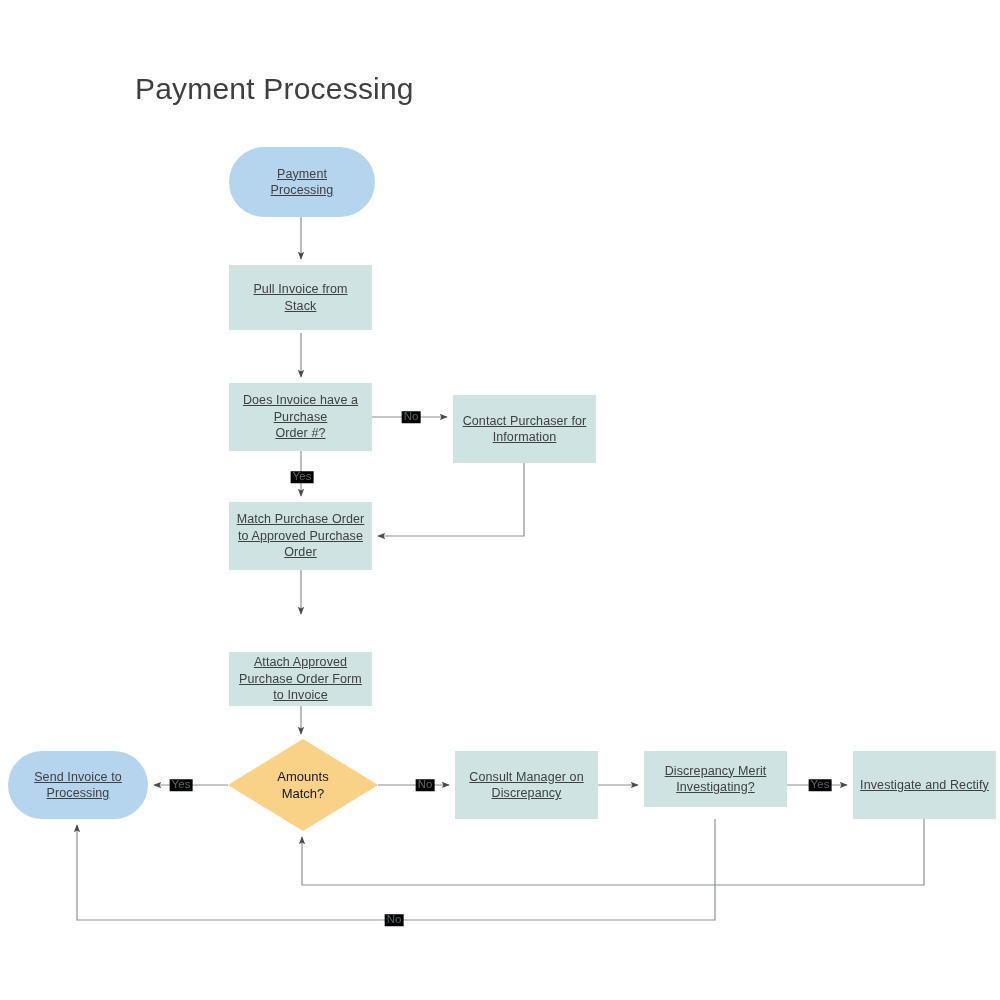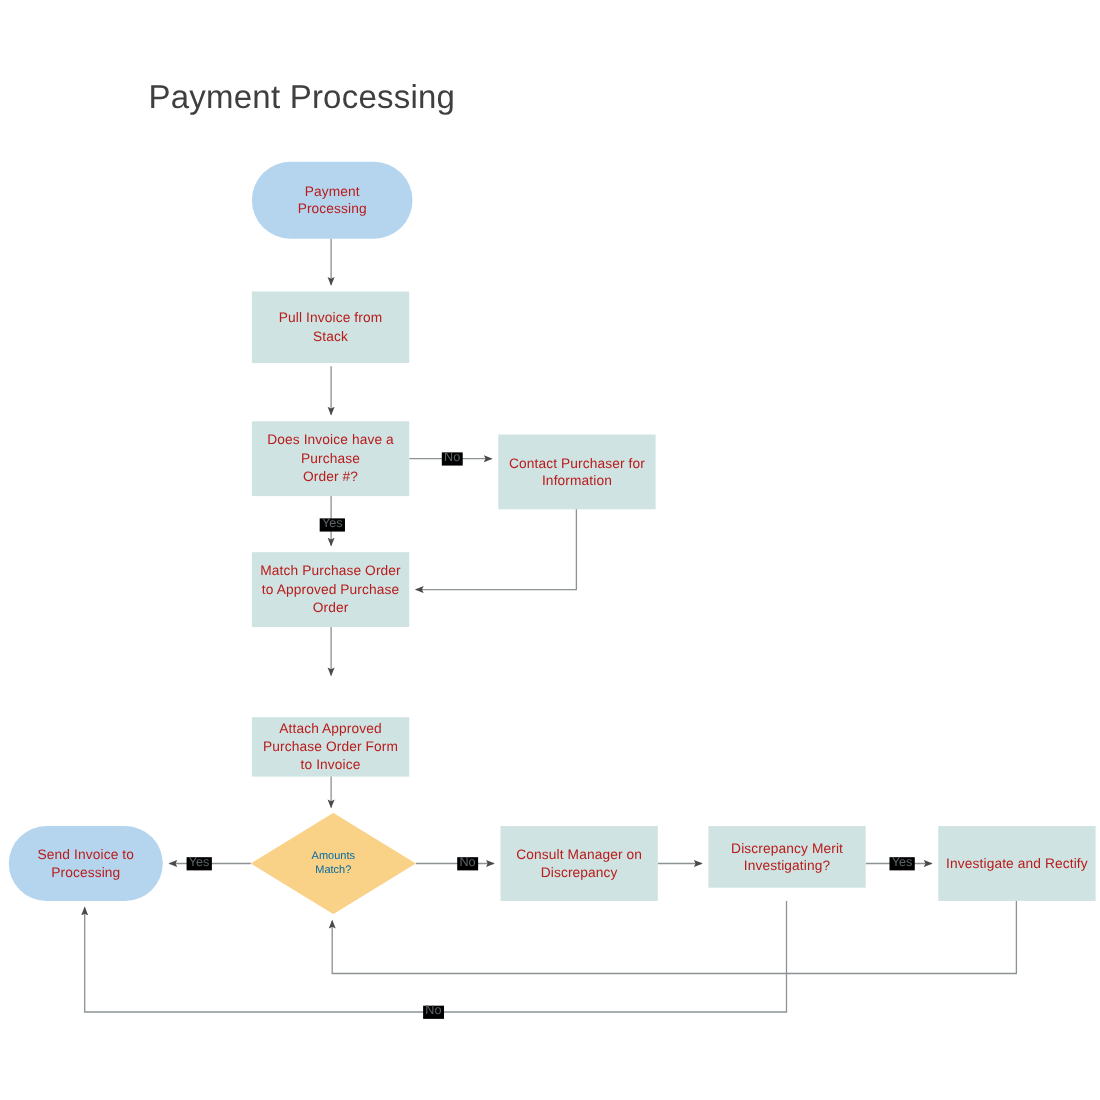--- a/index.html
+++ b/index.html
@@ -25,47 +25,48 @@
     height: 1000px;
     pointer-events: none;
   }
   .node {
     position: absolute;
     box-sizing: border-box;
     display: flex;
     align-items: center;
     justify-content: center;
     text-align: center;
-    color: #b91c1c;
+    color: #404040;
     font-size: 12.5px;
     line-height: 1.32;
     letter-spacing: 0.1px;
     white-space: pre-line;
     padding: 2px 6px;
+    text-decoration: underline;
   }
   .node-process {
     background: #cee3e2;
   }
   .node-terminator {
     background: #b5d5ef;
     border-radius: 40px;
   }
   .node-decision-shape {
     position: absolute;
     background: #f9d187;
     transform: rotate(45deg);
   }
   .node-decision-label {
     position: absolute;
     display: flex;
     align-items: center;
     justify-content: center;
     text-align: center;
-    color: #0369a1;
-    font-size: 10px;
+    color: #0f172a;
+    font-size: 13px;
     line-height: 1.32;
     white-space: pre-line;
   }
   .edge-label {
     position: absolute;
     color: #5b6468;
     font-size: 11.5px;
     background: #000000;
     padding: 0 2px;
     line-height: 1;

